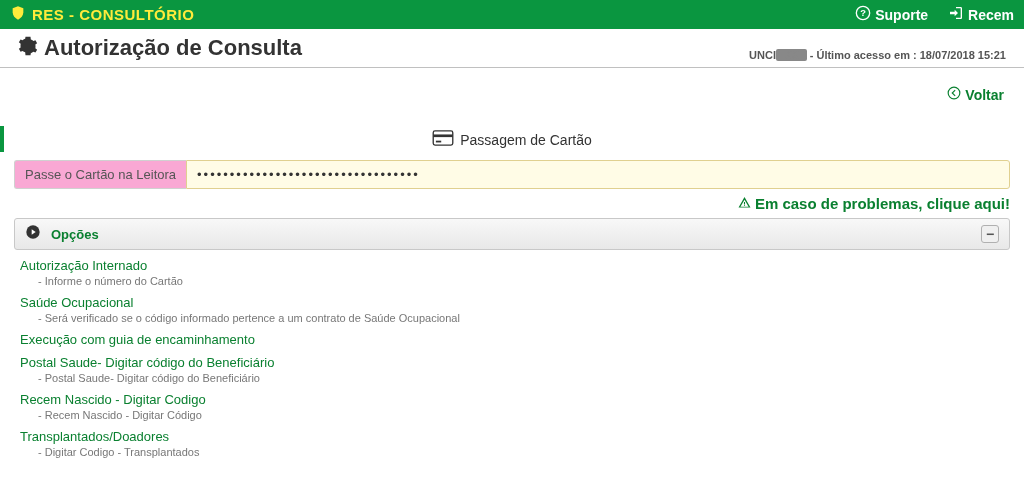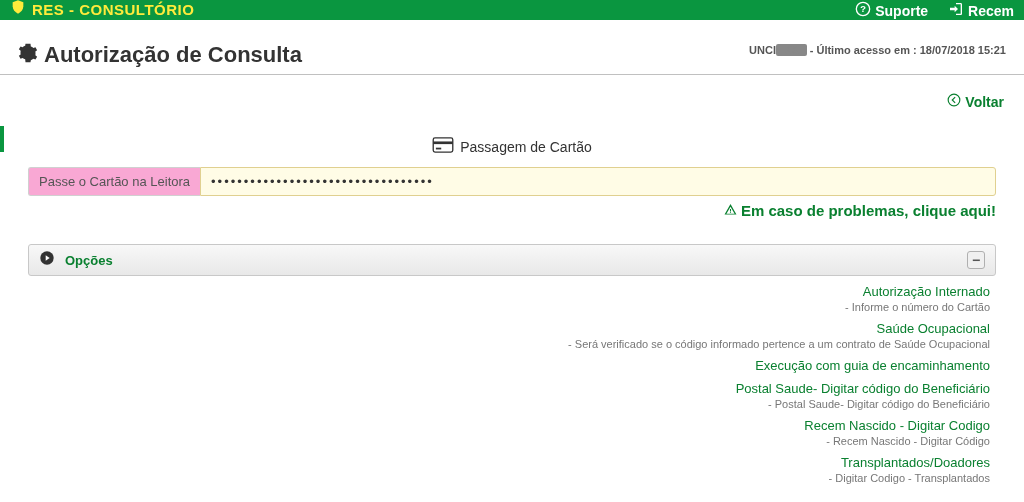--- a/index.html
+++ b/index.html
@@ -11,23 +11,23 @@
     font-family: Arial, Helvetica, sans-serif;
     background: #ffffff;
     width: 1024px;
     height: 502px;
     overflow: hidden;
   }
   .topbar {
     background: #0a9640;
     color: #ffeb3b;
     display: flex;
-    align-items: flex-end;
+    align-items: center;
     justify-content: space-between;
-    height: 20px;
+    height: 29px;
     padding: 0 10px;
   }
   .topbar-left {
     display: flex;
     align-items: center;
     gap: 6px;
   }
   .shield-icon {
     width: 16px;
     height: 18px;
@@ -48,45 +48,44 @@
     color: #ffffff;
     text-decoration: none;
     display: flex;
     align-items: center;
     gap: 4px;
     cursor: pointer;
   }
   .content-head {
     display: flex;
     justify-content: space-between;
-    align-items: flex-start;
+    align-items: flex-end;
     padding: 6px 18px 6px 18px;
     border-bottom: 1px solid #c0c0c0;
-    margin-top: 16px;
   }
   .page-title-wrap {
     display: flex;
     align-items: center;
     gap: 6px;
   }
   .page-title {
     font-size: 22px;
     font-weight: bold;
     color: #333;
   }
   .last-access {
     font-size: 11px;
     color: #555;
     text-align: right;
     white-space: nowrap;
     margin-top: 2px;
     font-weight: bold;
   }
   .main {
-    padding: 10px 28px;
+    padding: 10px 14px;
     position: relative;
   }
   .back-link {
     position: absolute;
     right: 20px;
     top: 18px;
     color: #0a8030;
     font-size: 14px;
     font-weight: bold;
     display: flex;
@@ -139,22 +138,21 @@
     color: #0a8030;
     font-size: 15px;
     font-weight: bold;
     cursor: pointer;
     display: flex;
     justify-content: flex-end;
     align-items: center;
     gap: 4px;
   }
   .options-panel {
-    margin-top: 25px;
-    text-align: right;
+    margin-top: 6px;
   }
   .options-header {
     background: linear-gradient(#f8f8f8, #e8e8e8);
     border: 1px solid #c8c8c8;
     border-radius: 3px;
     padding: 5px 10px;
     display: flex;
     align-items: center;
     justify-content: space-between;
   }

